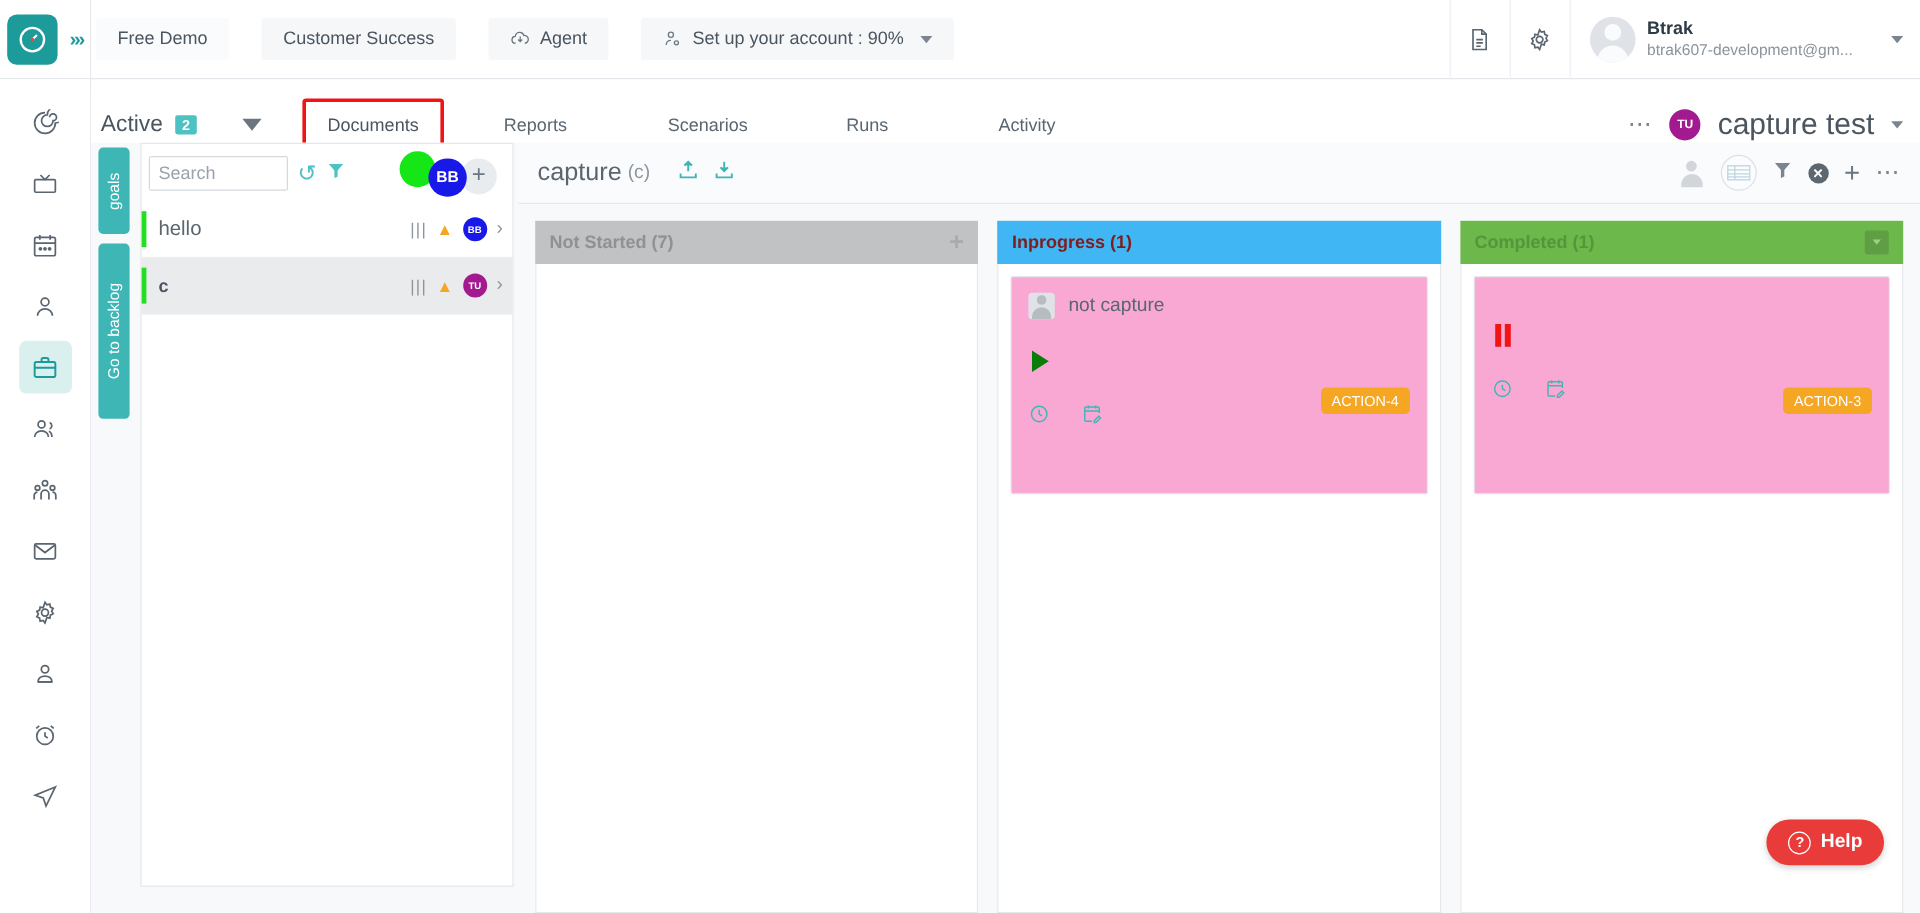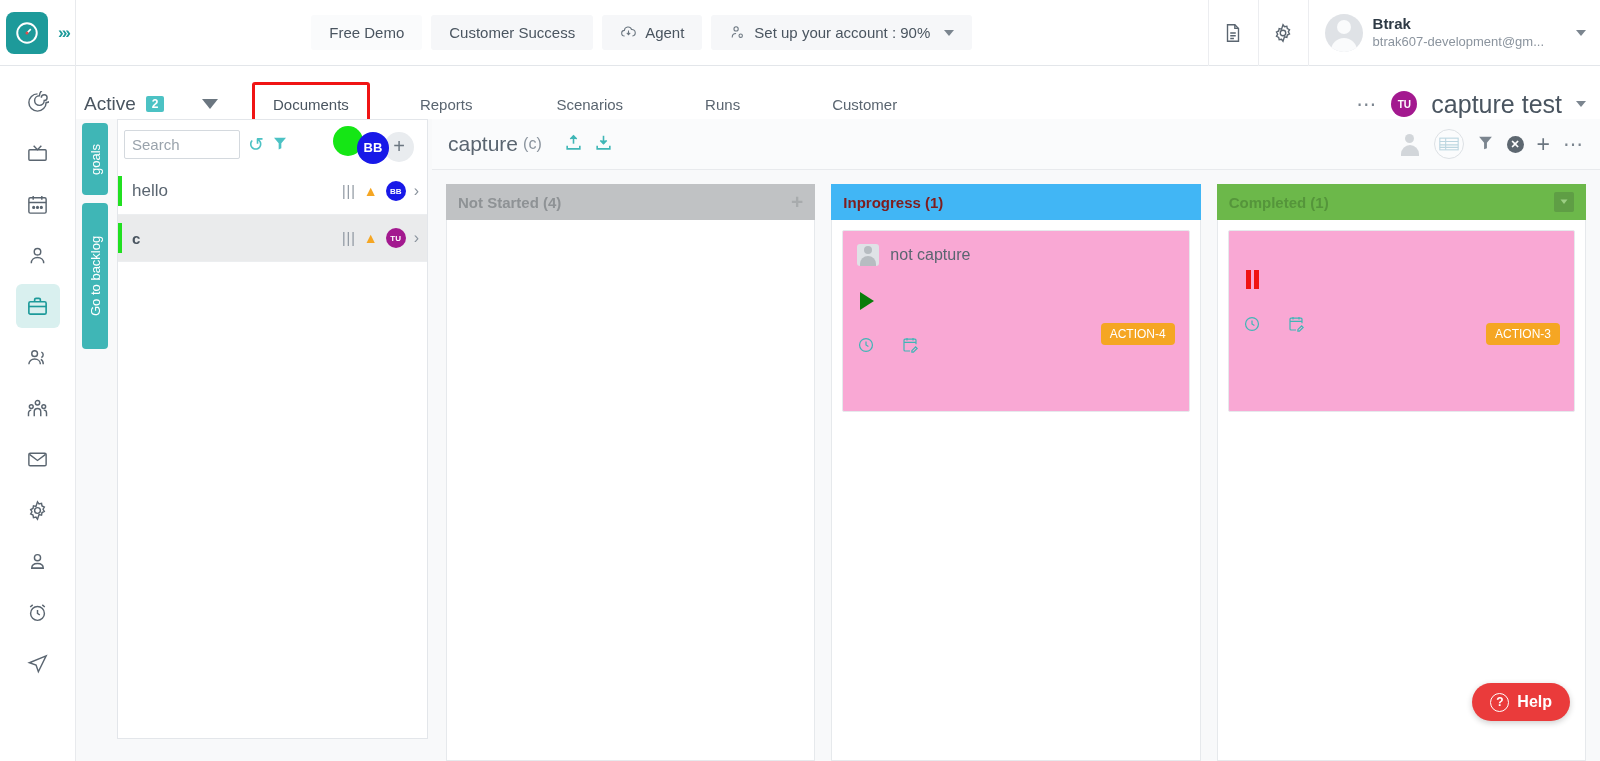--- a/index.html
+++ b/index.html
@@ -24,21 +24,21 @@
   }
   .logo-box {
     width: 42px; height: 42px; border-radius: 8px; background: #1d9a9a;
     display: flex; align-items: center; justify-content: center;
   }
   .chev-expand {
     margin-left: 10px; color: #1d9a9a; font-size: 17px; letter-spacing: -2px;
     font-weight: 600; cursor: pointer;
   }
   .topnav-center {
-    flex: 1; display: flex; align-items: center; justify-content: center; gap: 1px;
+    flex: 1; display: flex; align-items: center; gap: 19px;
   }
   .tn-btn {
     padding: 9px 18px; font-size: 15px; color: #4a5560;
     background: #f6f7f9; border-radius: 3px; cursor: pointer;
     display: flex; align-items: center; gap: 8px; white-space: nowrap;
     margin: 0 4px;
   }
   .tn-btn.plain { background: #fafbfc; }
   .topbar-right { display: flex; align-items: center; height: 66px; }
   .tb-icon {
@@ -441,21 +441,21 @@
   <div class="active-group">
     <span class="active-lbl">Active</span>
     <span class="active-count">2</span>
     <span class="tri-dn"></span>
   </div>
   <div class="tabs">
     <div class="tab highlight"><span>Documents</span></div>
     <div class="tab" style="margin-left:28px"><span>Reports</span></div>
     <div class="tab" style="margin-left:52px"><span>Scenarios</span></div>
     <div class="tab" style="margin-left:50px"><span>Runs</span></div>
-    <div class="tab" style="margin-left:60px"><span>Customer</span></div>
+    <div class="tab" style="margin-left:60px"><span>Activity</span></div>
   </div>
   <div class="subnav-right">
     <span class="dots-h">⋯</span>
     <span class="tu-badge">TU</span>
     <span class="proj-title">capture test</span>
     <span class="caret-sm"></span>
   </div>
 </div>
 
 <div class="leftpanel">
@@ -544,21 +544,21 @@
       <span class="x-circle">✕</span>
       <span class="plus-gray">+</span>
       <span class="dots-h">⋯</span>
     </div>
   </div>
 
   <div class="columns">
 
     <div class="col">
       <div class="col-head notstarted">
-        <span>Not Started (4)</span>
+        <span>Not Started (7)</span>
         <span class="col-plus">+</span>
       </div>
       <div class="col-body"></div>
     </div>
 
     <div class="col">
       <div class="col-head inprogress">
         <span>Inprogress (1)</span>
       </div>
       <div class="col-body">

